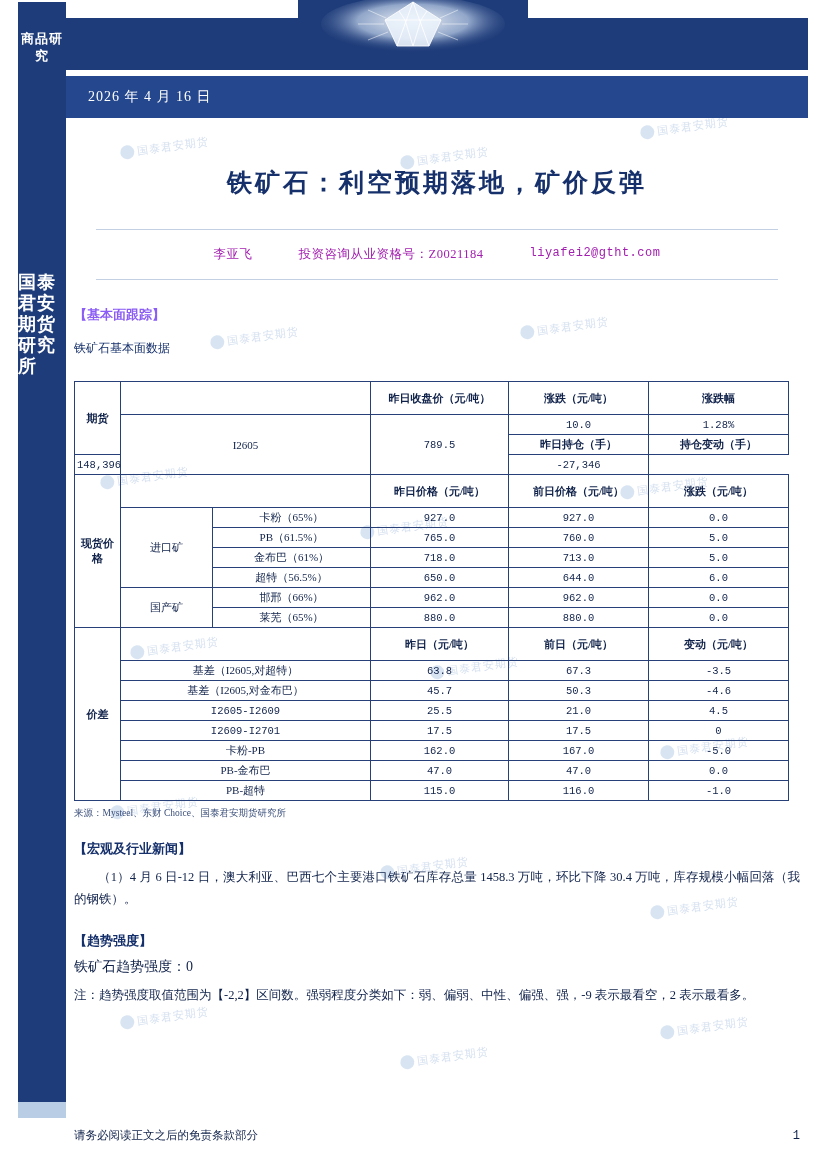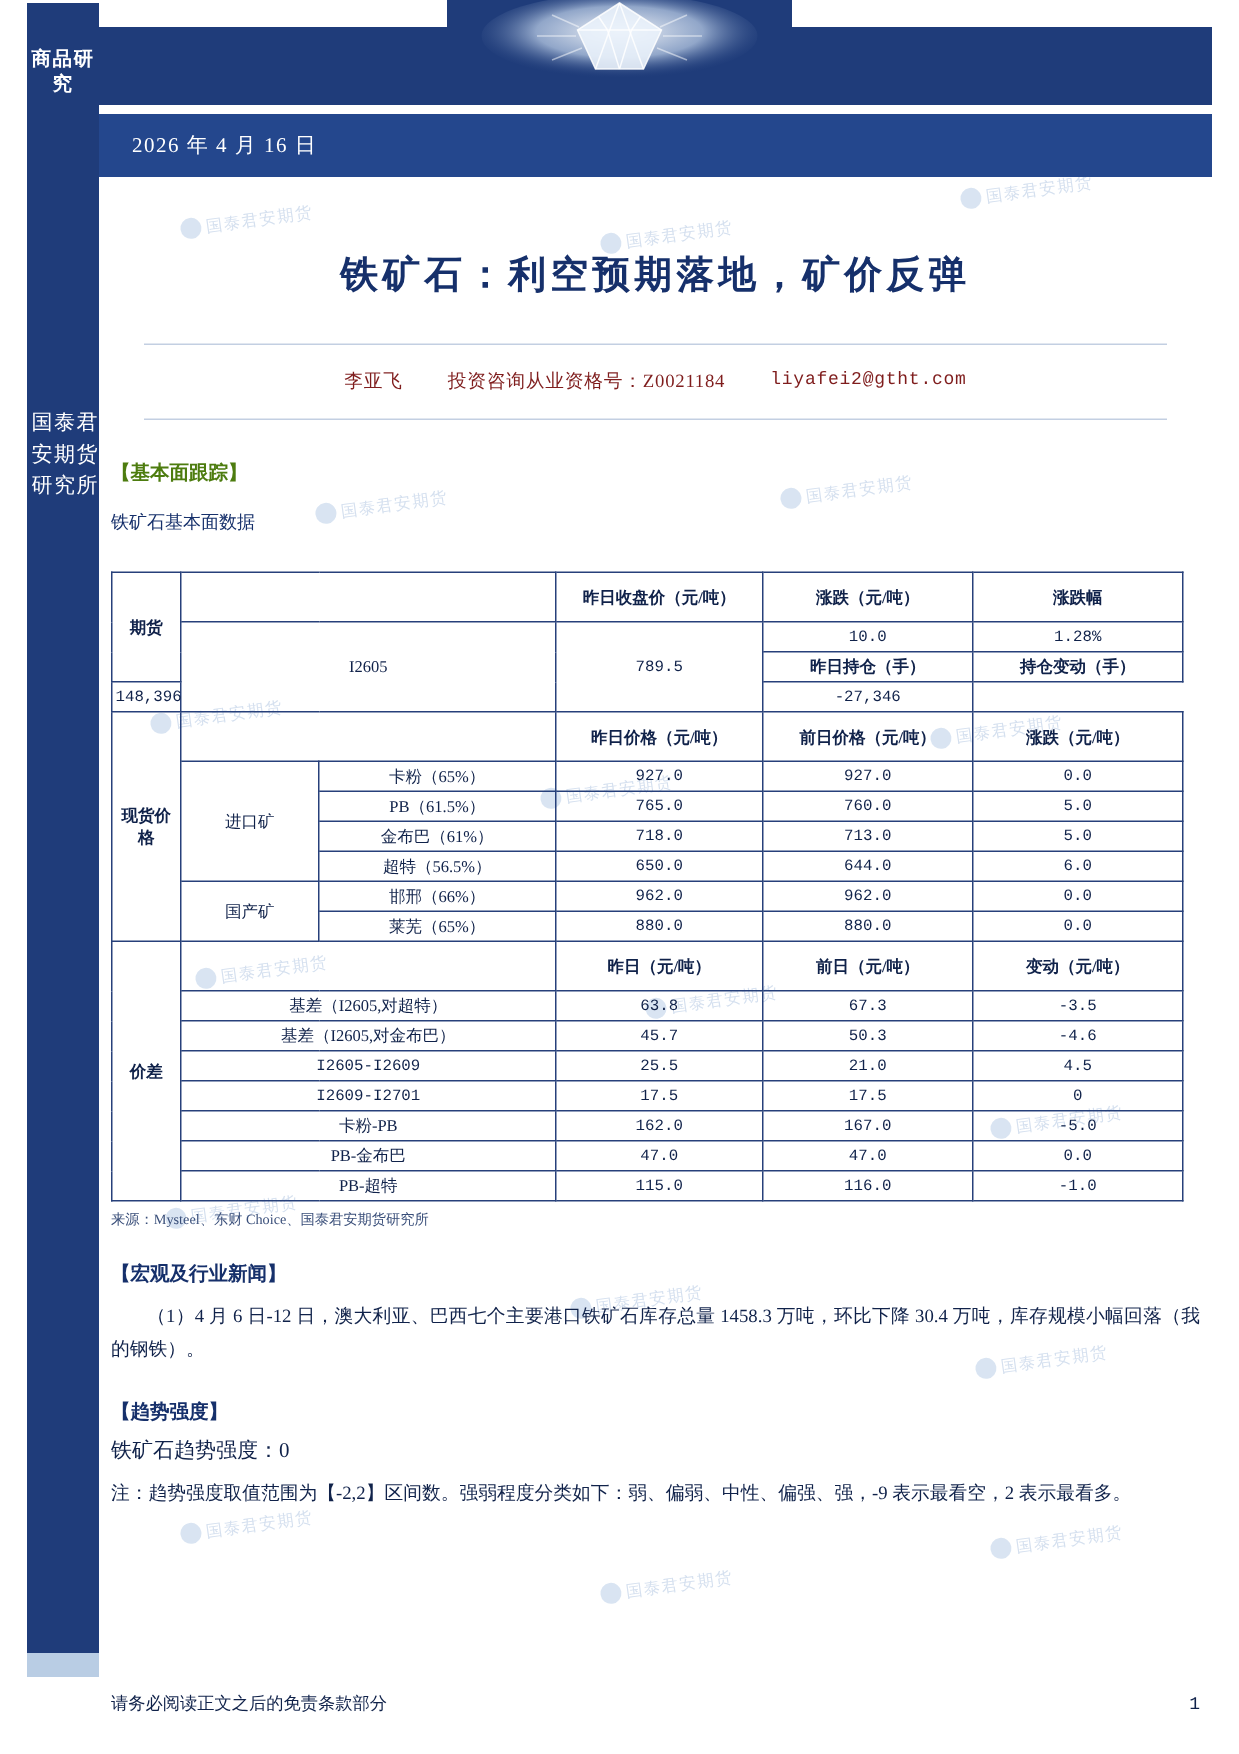--- a/index.html
+++ b/index.html
@@ -103,24 +103,24 @@
     line-height: 17px;
     font-weight: bold;
     letter-spacing: 1px;
   }
   .sb-mid {
     position: absolute;
     top: 270px;
     left: 0;
     width: 48px;
     color: #ffffff;
-    font-size: 14px;
-    text-align: right;
+    font-size: 18px;
+    text-align: left;
     line-height: 21px;
-    font-weight: normal;
+    font-weight: bold;
     letter-spacing: 1px;
   }
   .sb-lower {
     position: absolute;
     left: 18px;
     top: 600px;
     width: 48px;
     height: 518px;
     background: #b9cde4;
     z-index: 2;
@@ -142,39 +142,39 @@
     margin-top: 48px;
     font-family: "Liberation Serif", serif;
   }
   .rule {
     margin: 30px 30px 0 30px;
     border-top: 1px solid #c3cfe2;
   }
   .authorline {
     display: flex;
     justify-content: center;
-    gap: 30px;
+    gap: 46px;
     margin-top: 16px;
     font-size: 12.5px;
-    color: #7f1d1d;
+    color: #a21caf;
     letter-spacing: 0.5px;
   }
   .authorline .mono {
     font-family: "Liberation Mono", monospace;
     font-size: 12px;
   }
   .rule2 {
     margin: 16px 30px 0 30px;
     border-top: 1px solid #c3cfe2;
   }
   .sec-head {
     margin: 26px 0 0 8px;
     font-size: 13px;
     font-weight: bold;
-    color: #4d7c0f;
+    color: #8b5cf6;
   }
   .sub-head {
     margin: 16px 0 24px 8px;
     font-size: 12px;
     color: #16306b;
   }
   
   table.fund {
     border-collapse: collapse;
     width: 714px;

